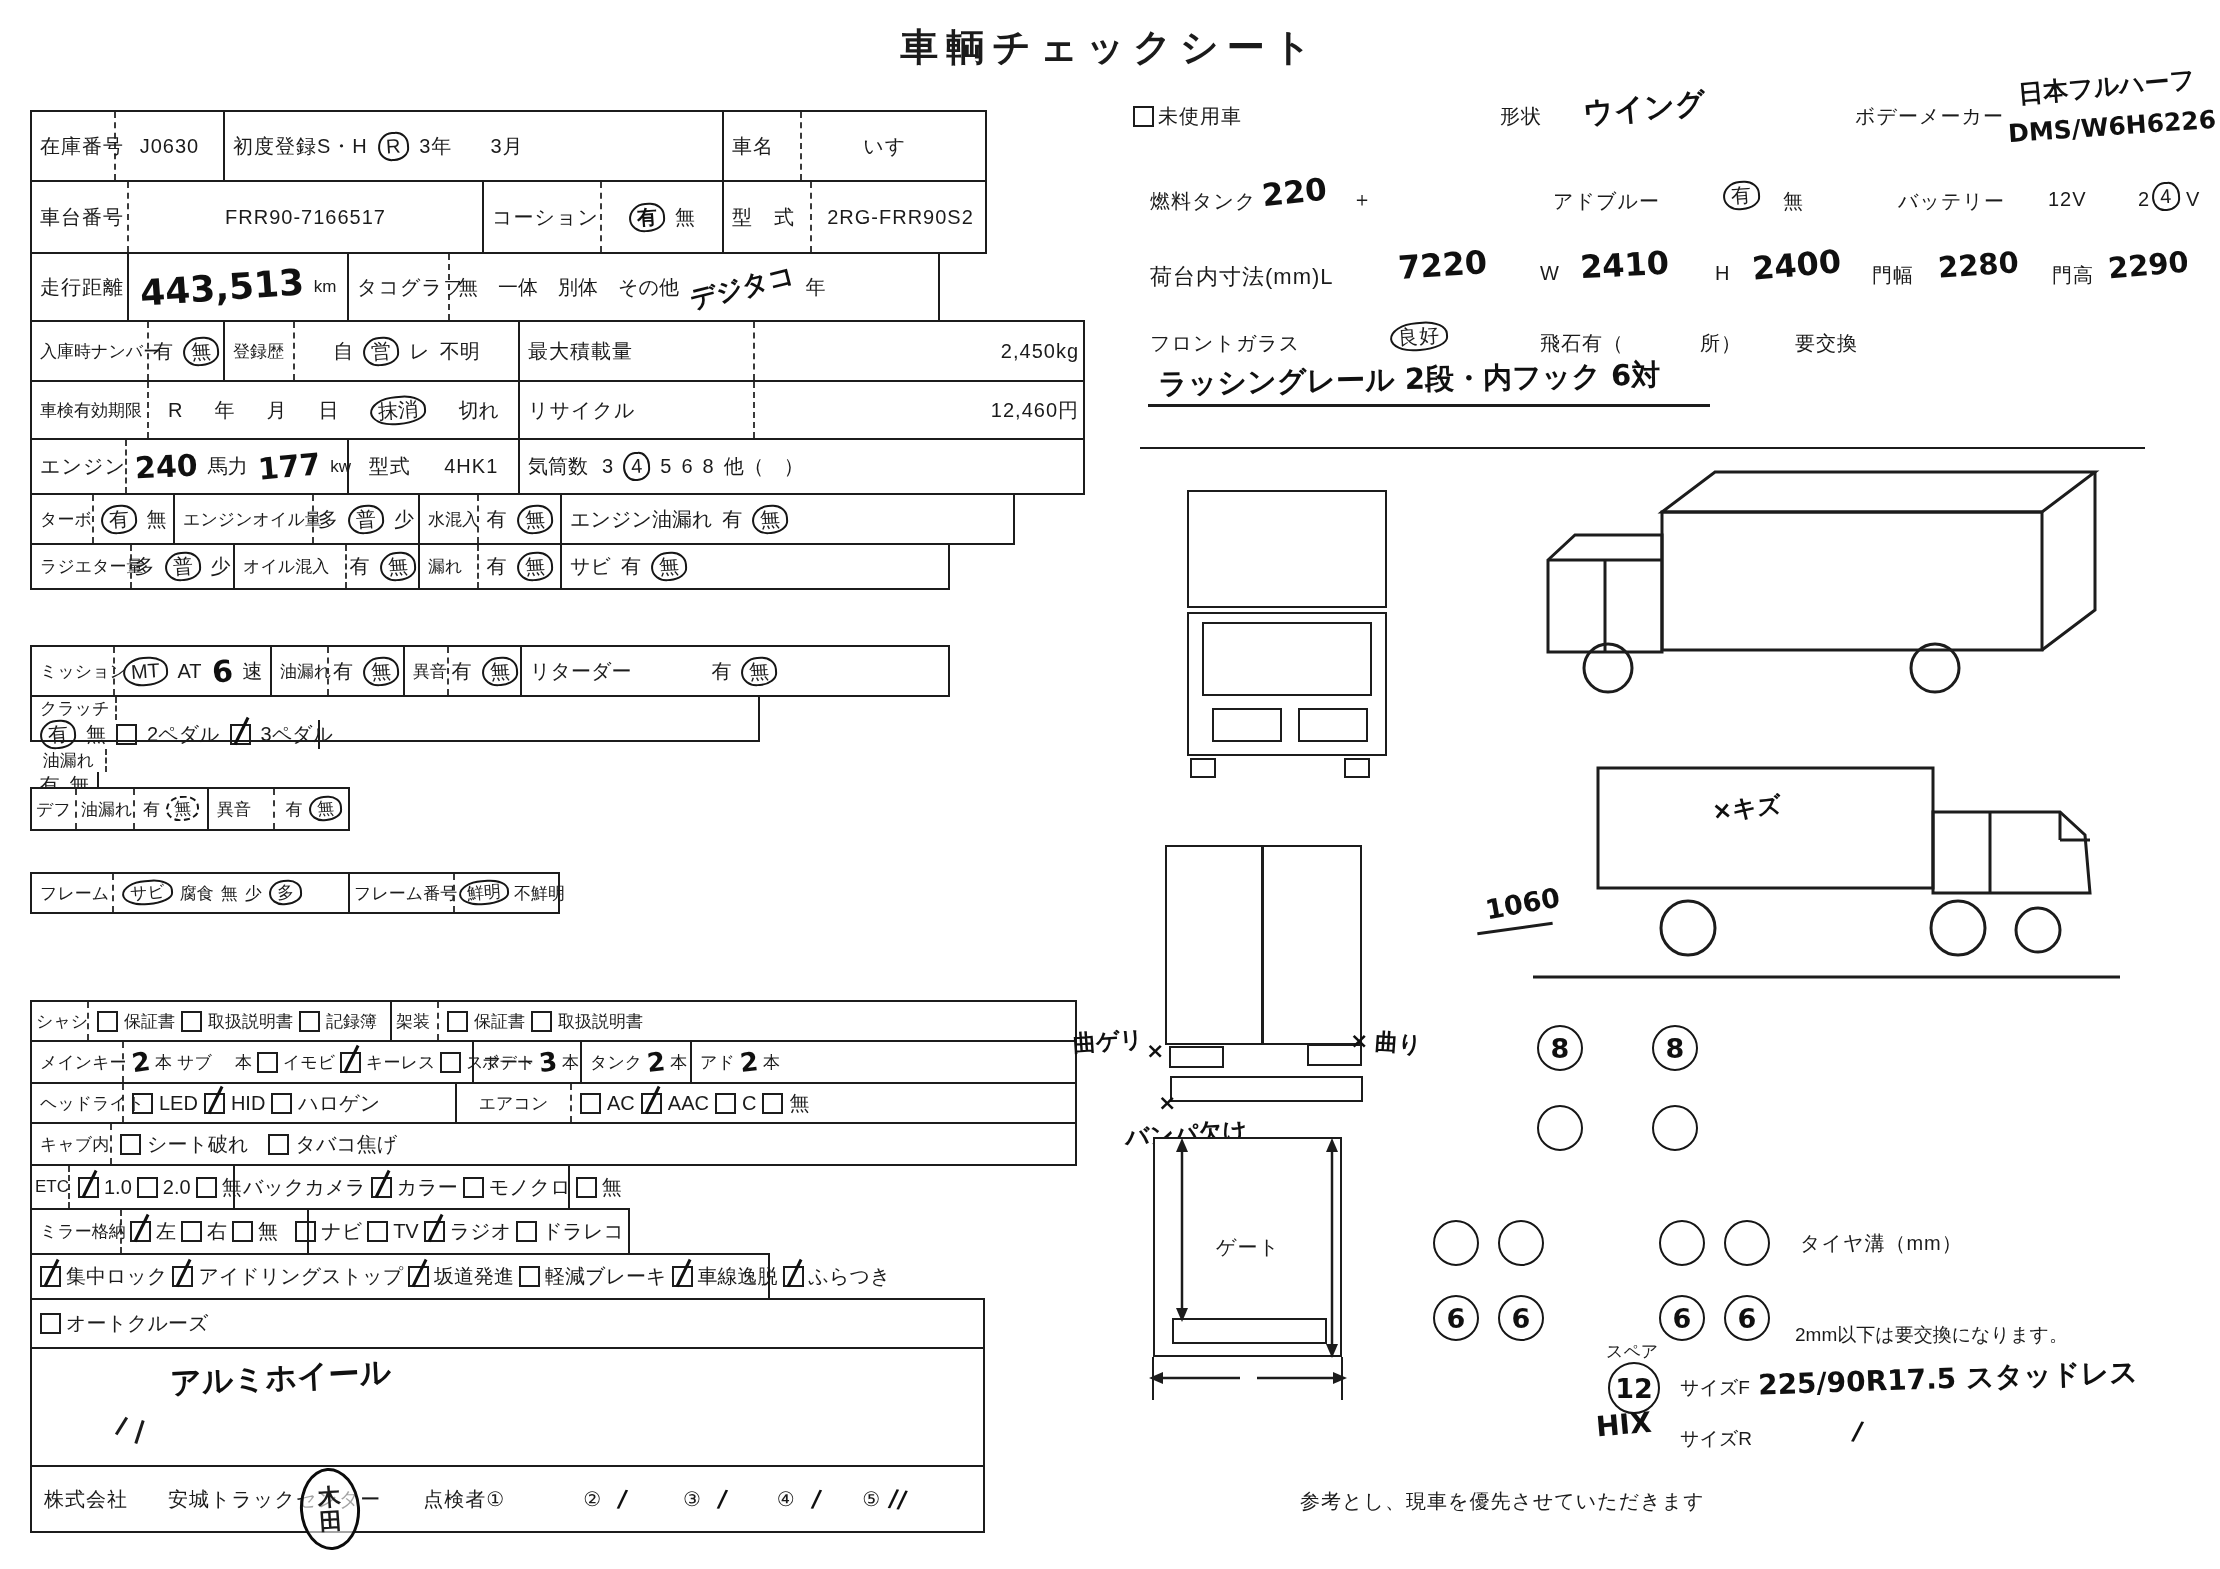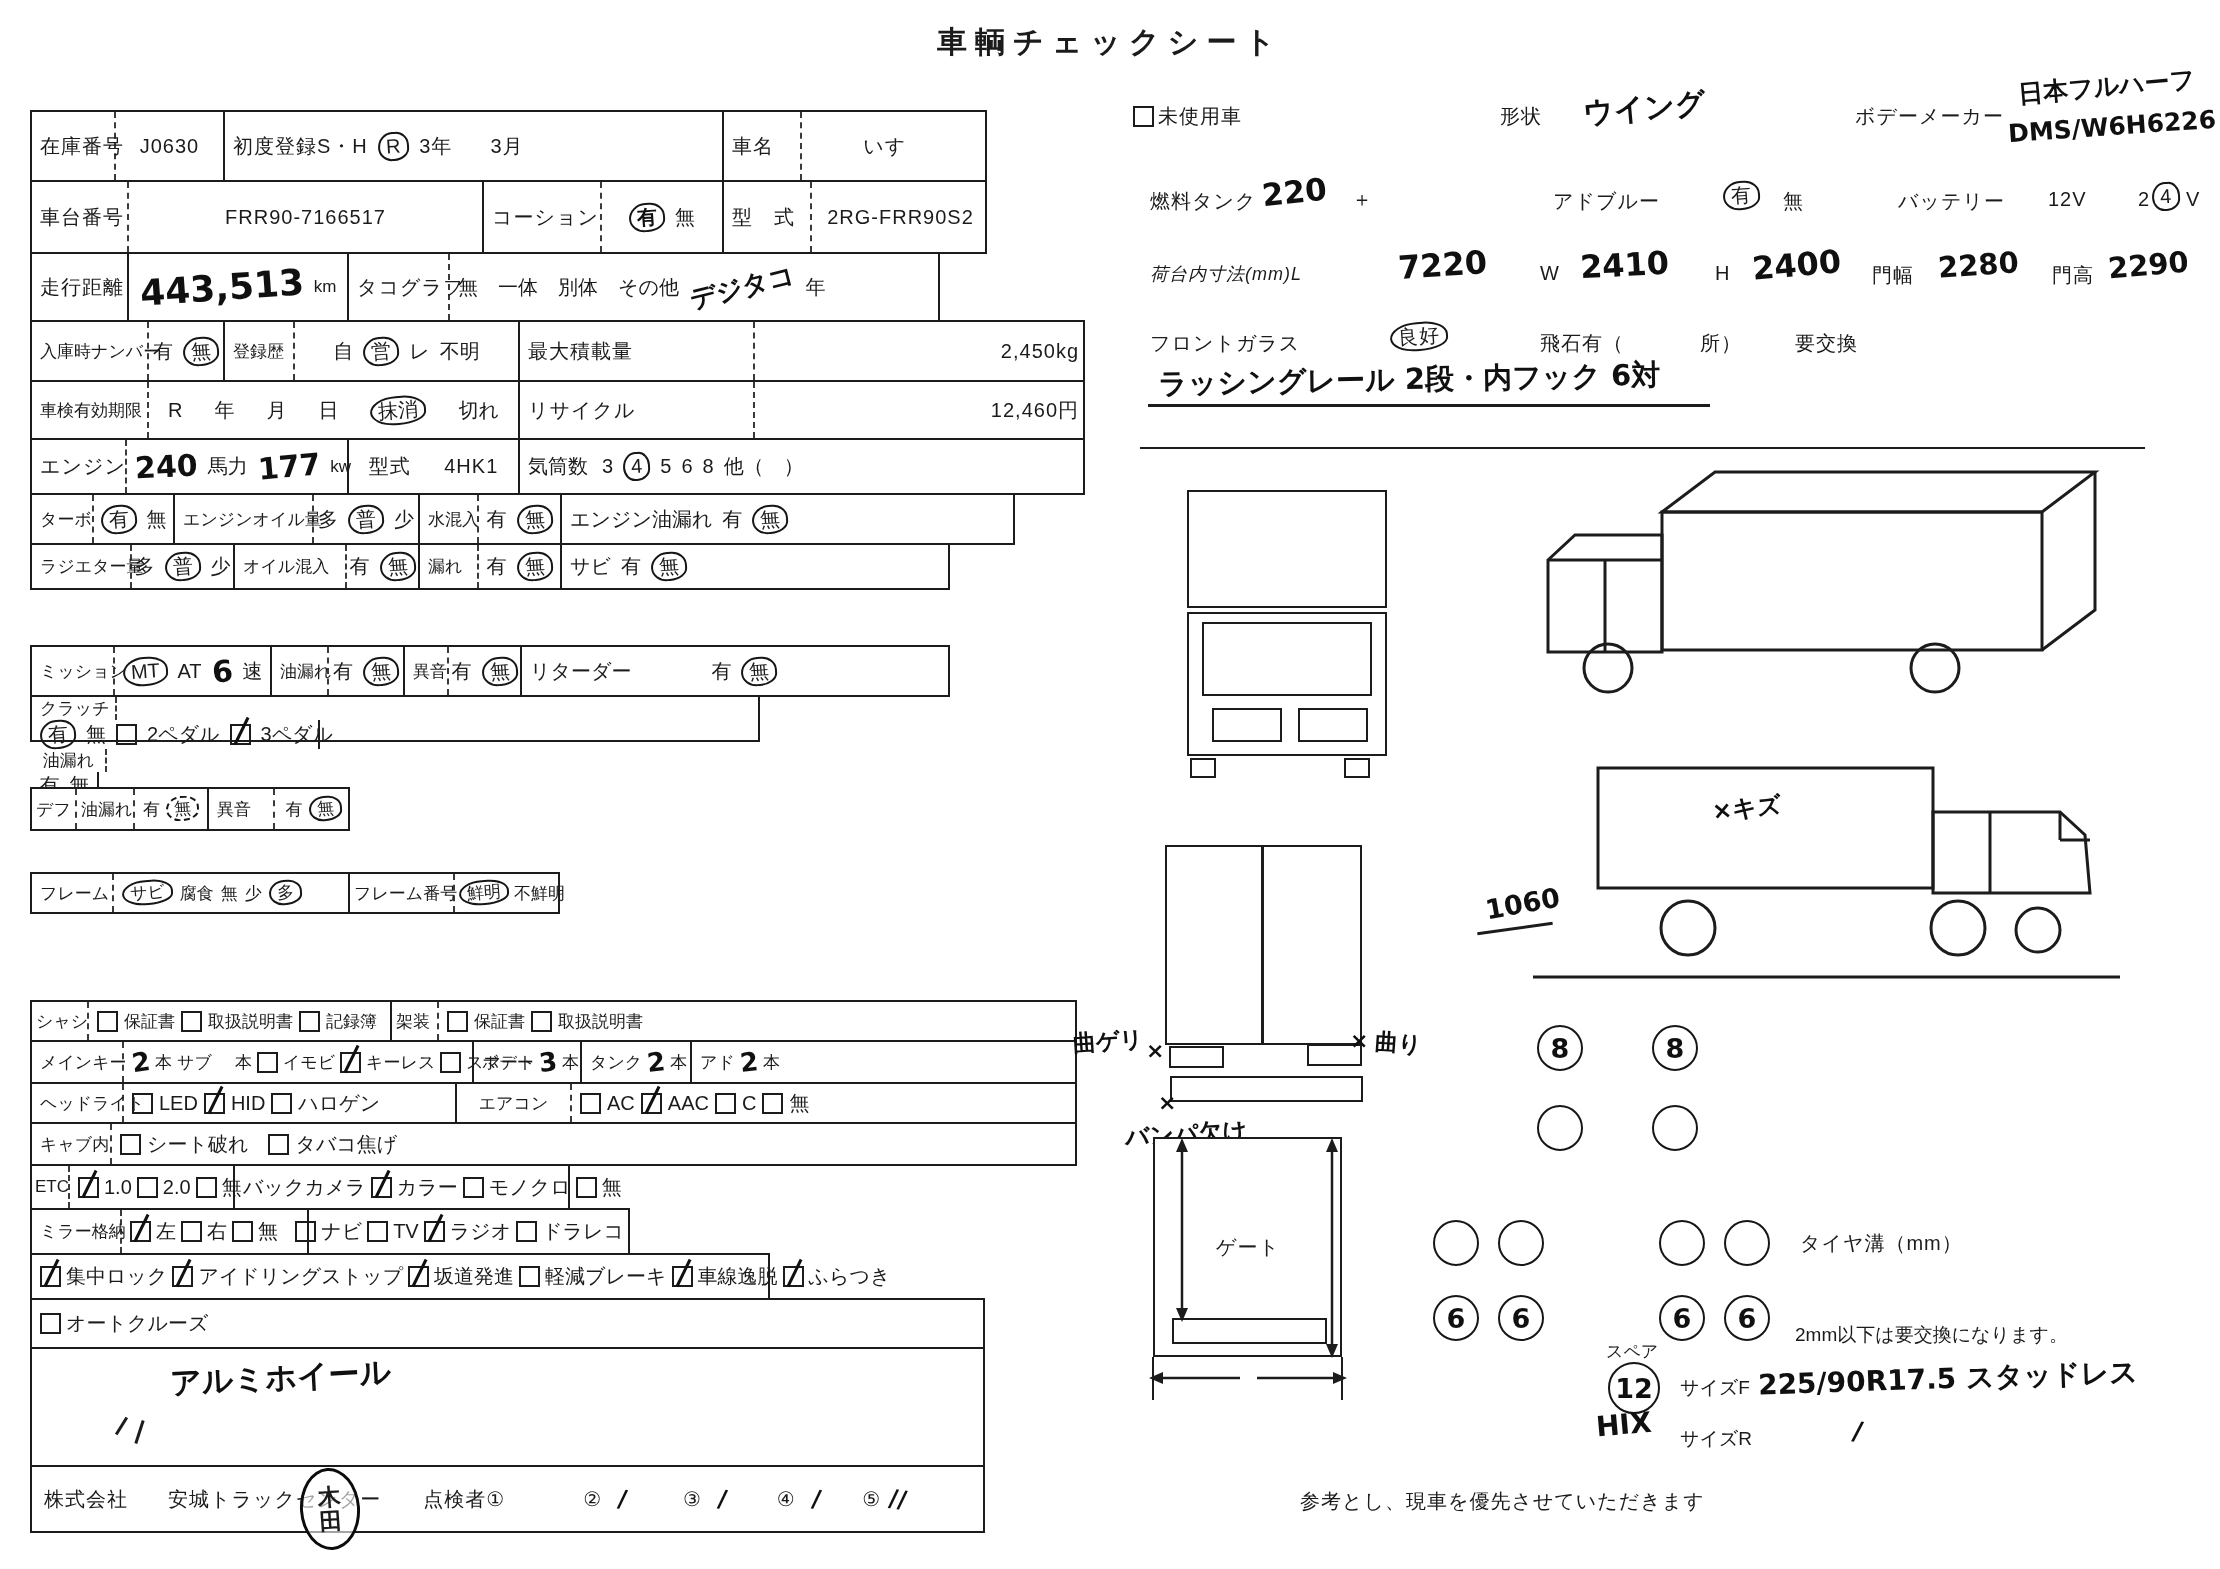--- a/index.html
+++ b/index.html
@@ -1,20 +1,20 @@
 <!DOCTYPE html>
 <html><head>
 <meta charset="utf-8">
 <style>
   html,body{margin:0;padding:0;background:#d8d8d8;}
   .page{position:relative;width:2220px;height:1569px;background:#fff;
         font-family:"Liberation Sans",sans-serif;color:#1b1b1b;overflow:hidden;}
   .abs{position:absolute;}
   .title{position:absolute;top:22px;left:0;width:2220px;text-align:center;
-         font-size:30px;font-weight:bold;letter-spacing:8px;}
+         font-size:38px;font-weight:bold;letter-spacing:8px;}
   .row{position:absolute;display:flex;border:2px solid #1c1c1c;box-sizing:border-box;
        background:#fff;align-items:stretch;}
   .c{display:flex;align-items:center;padding:0 8px;box-sizing:border-box;gap:10px;flex:none;overflow:visible;white-space:nowrap;}
   .bd-d{border-right:2px dashed #3a3a3a;}
   .bd-s{border-right:2px solid #1c1c1c;}
   .lbl{font-size:20px;letter-spacing:1px;}
   .sm{font-size:17px;}
   .opt{font-size:20px;}
   .hw{font-family:"DejaVu Sans",sans-serif;font-weight:600;color:#101010;}
   .circ{display:inline-block;border:2.5px solid #161616;
@@ -574,21 +574,21 @@
   <span class="abs lbl" style="left:1553px;top:188px;">アドブルー</span>
   <span class="abs circ lbl" style="left:1723px;top:181px;">有</span>
   <span class="abs lbl" style="left:1783px;top:188px;">無</span>
 
   <span class="abs lbl" style="left:1898px;top:188px;">バッテリー</span>
   <span class="abs lbl" style="left:2048px;top:188px;">12V</span>
   <span class="abs lbl" style="left:2138px;top:188px;">2</span>
   <span class="abs circ lbl" style="left:2152px;top:182px;">4</span>
   <span class="abs lbl" style="left:2186px;top:188px;">V</span>
 
-  <span class="abs lbl" style="left:1150px;top:262px;font-size:18px;font-style:italic;">荷台内寸法(mm)L</span>
+  <span class="abs lbl" style="left:1150px;top:262px;font-size:22px;">荷台内寸法(mm)L</span>
   <span class="abs hw" style="left:1398px;top:246px;font-size:32px;transform:rotate(-4deg);">7220</span>
   <span class="abs lbl" style="left:1540px;top:262px;">W</span>
   <span class="abs hw" style="left:1580px;top:246px;font-size:32px;transform:rotate(-3deg);">2410</span>
   <span class="abs lbl" style="left:1715px;top:262px;">H</span>
   <span class="abs hw" style="left:1752px;top:246px;font-size:32px;transform:rotate(-5deg);">2400</span>
   <span class="abs lbl" style="left:1872px;top:262px;">門幅</span>
   <span class="abs hw" style="left:1938px;top:248px;font-size:29px;transform:rotate(-4deg);">2280</span>
   <span class="abs lbl" style="left:2052px;top:262px;">門高</span>
   <span class="abs hw" style="left:2108px;top:248px;font-size:29px;transform:rotate(-5deg);">2290</span>
 

